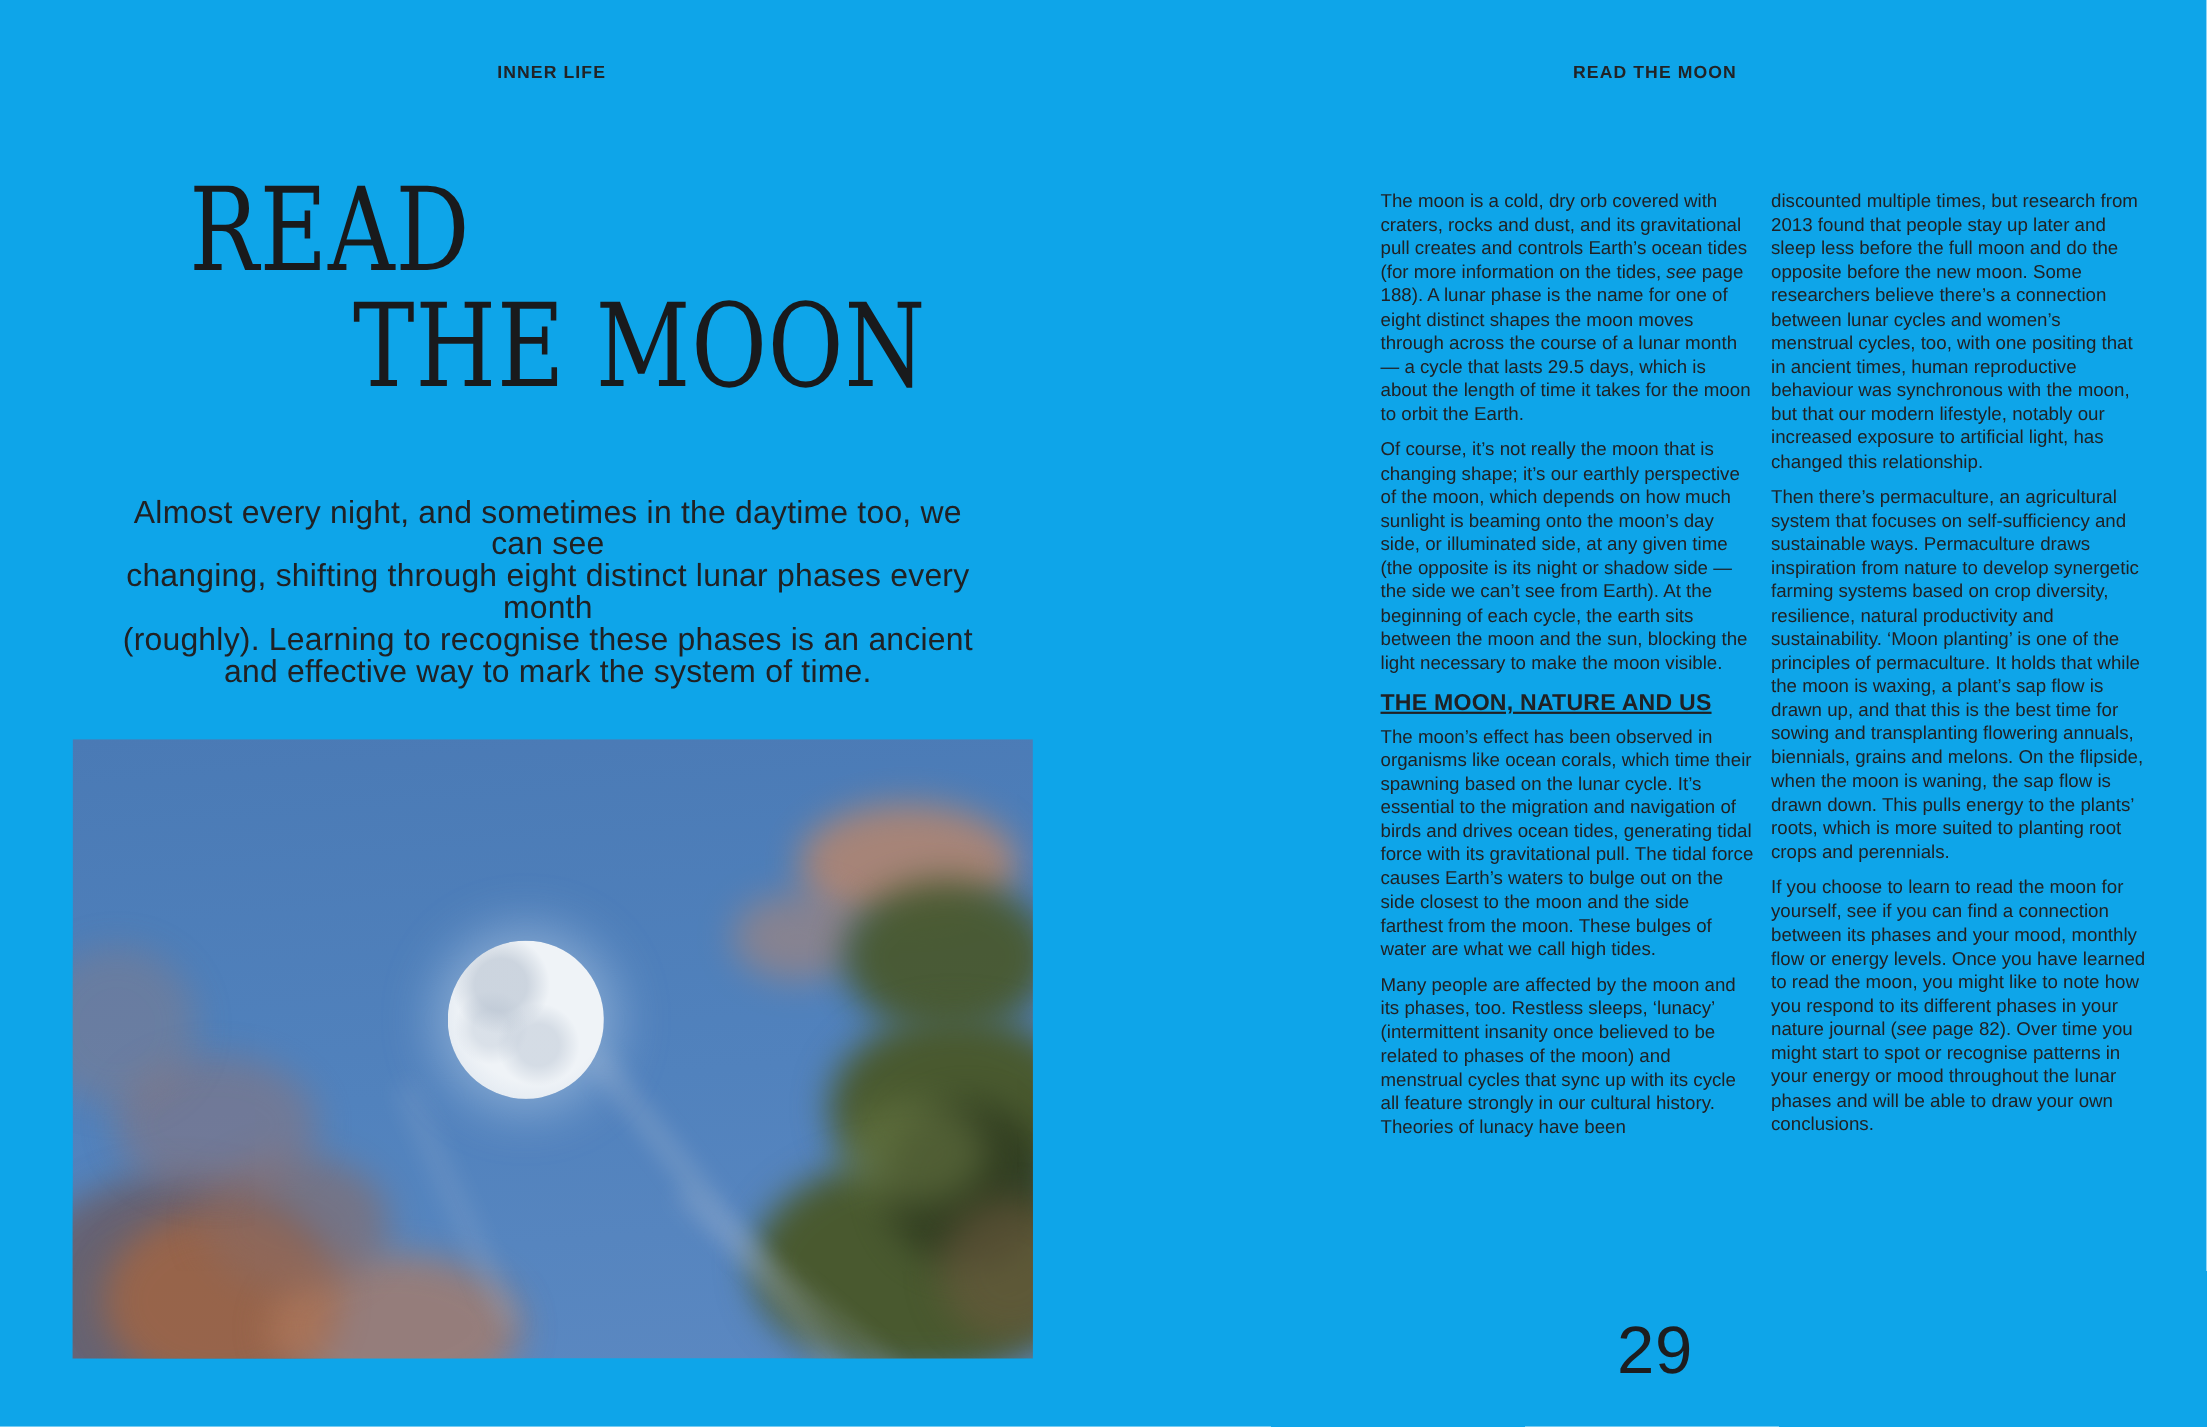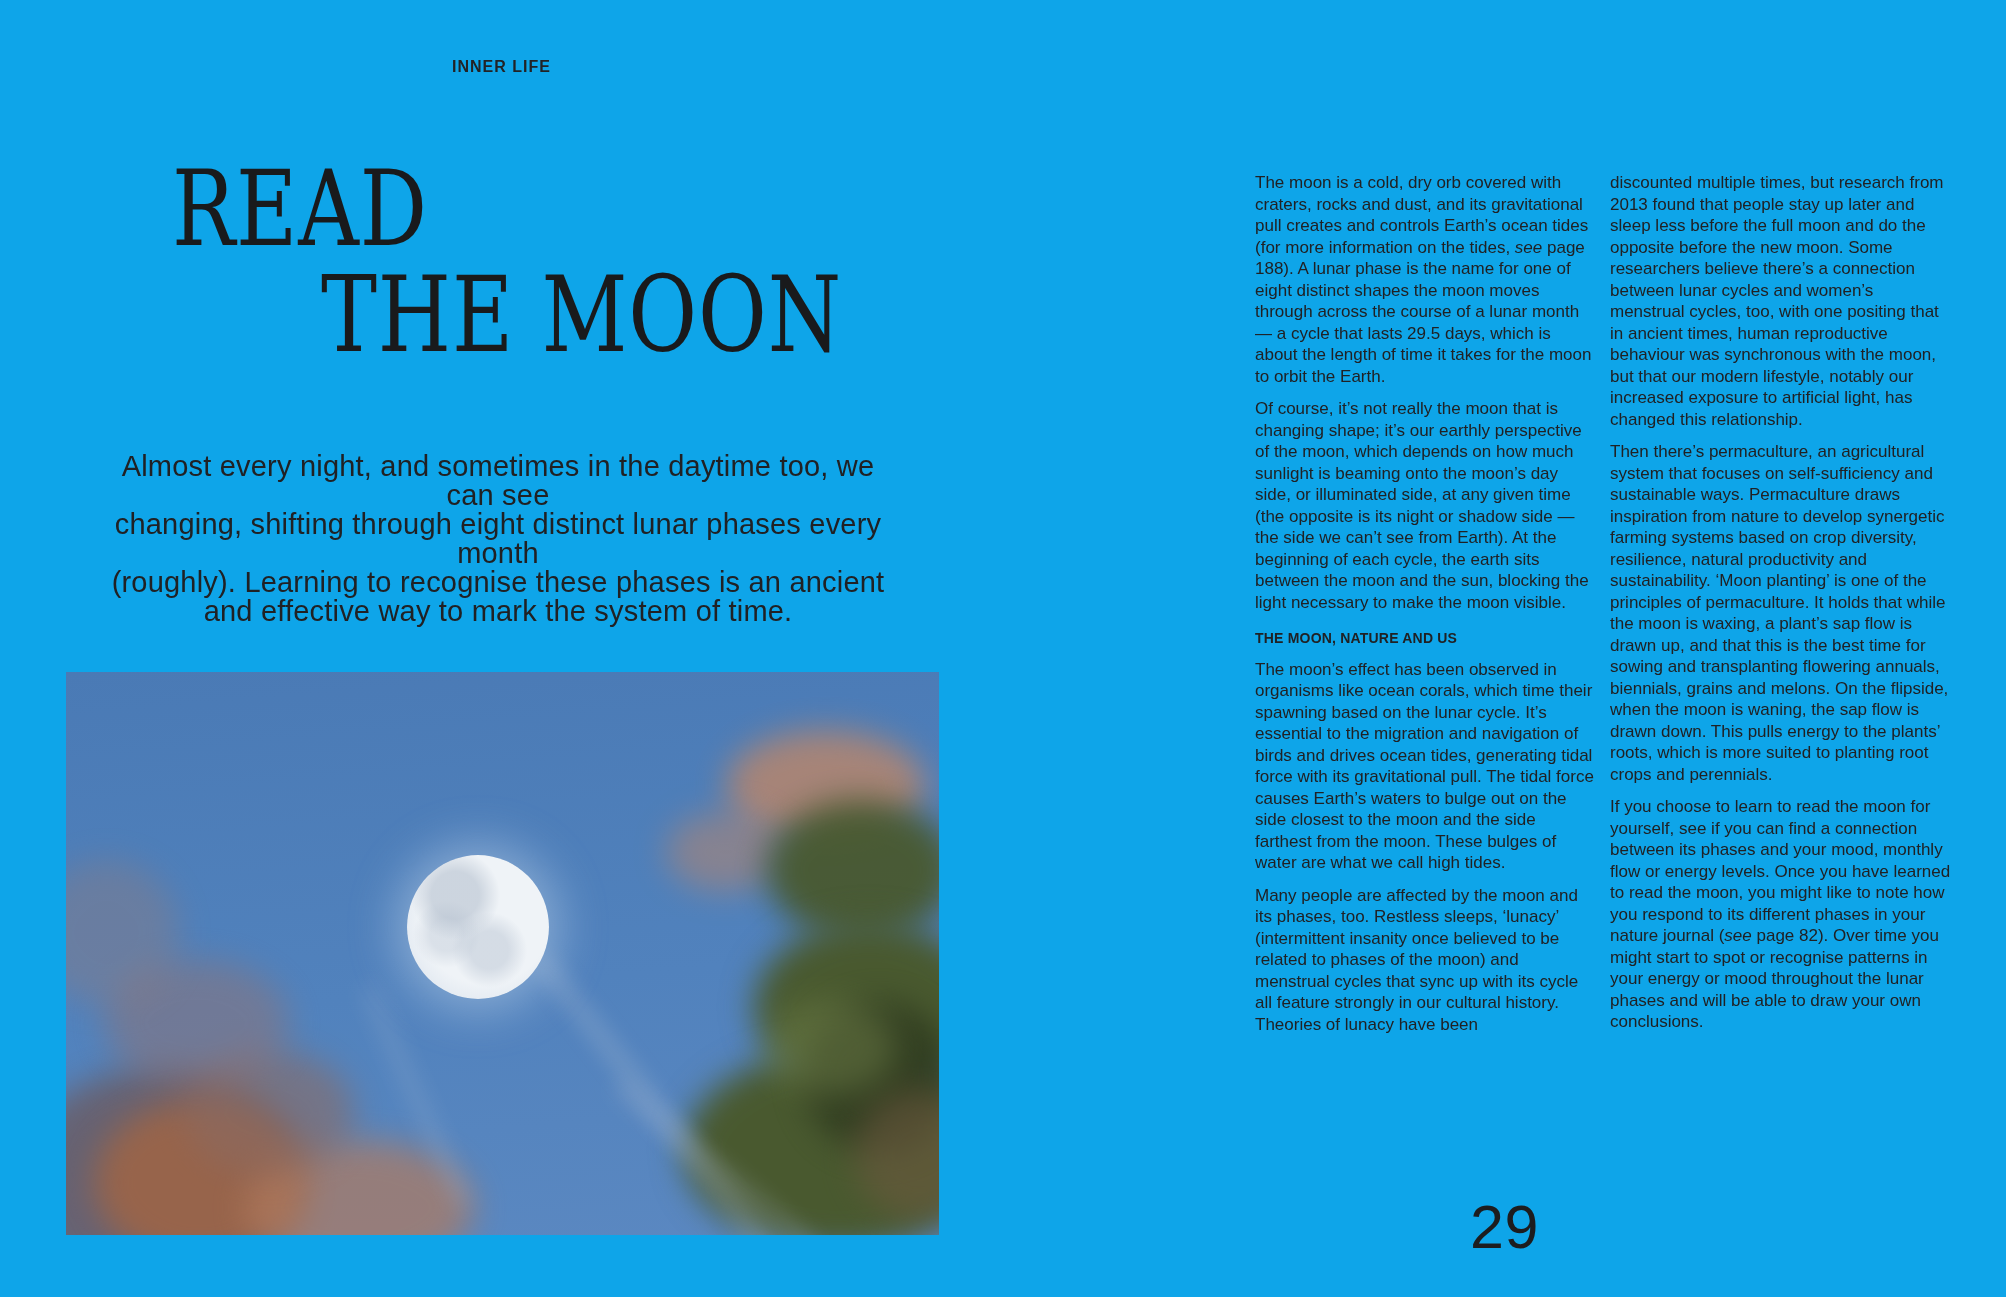--- a/index.html
+++ b/index.html
@@ -69,21 +69,21 @@
       radial-gradient(circle at 28% 55%,rgba(186,197,211,.4) 0 13%,rgba(186,197,211,0) 26%),
       radial-gradient(circle at 55% 45%,var(--moon) 0 58%,#e2e9f1 78%,var(--moon-shadow) 100%);
     box-shadow:0 0 46px 12px rgba(235,243,252,.35);
   }
 
   
   .col{position:absolute;top:172px;width:342px;font-size:17px;line-height:21.5px;color:#202124;}
   .col1{left:252px;}   
   .col2{left:607px;}   
   .col p{margin:0 0 11px 0;}
-  .col h3{font-size:14px;line-height:21.5px;font-weight:bold;margin:15px 0 9px 0;letter-spacing:.2px;}
+  .col h3{font-size:21px;line-height:21.5px;font-weight:bold;margin:15px 0 9px 0;letter-spacing:.2px;text-decoration:underline;}
   .ital{font-style:italic;}
 
   .pagenum{
     position:absolute;left:0;top:1192px;width:100%;text-align:center;
     font-size:61px;color:#1d1d1f;letter-spacing:.5px;
   }
 </style>
 </head>
 <body>
 
@@ -125,20 +125,21 @@
 
       <div class="streak streak-a"></div>
       <div class="streak streak-b"></div>
       <div class="streak streak-c"></div>
 
       <div class="moon"></div>
     </figure>
   </section>
 
   <section class="page page-right">
+    <div class="kicker">READ THE MOON</div>
 
     <div class="col col1">
         <p><span>The moon is a cold, dry orb covered with craters, rocks and dust, and its gravitational pull creates and controls Earth’s ocean tides (for more information on the tides, </span><span class="ital">see</span><span> page 188). A lunar phase is the name for one of eight distinct shapes the moon moves through across the course of a lunar month — a cycle that lasts 29.5 days, which is about the length of time it takes for the moon to orbit the Earth.</span></p>
         <p><span>Of course, it’s not really the moon that is changing shape; it’s our earthly perspective of the moon, which depends on how much sunlight is beaming onto the moon’s day side, or illuminated side, at any given time (the opposite is its night or shadow side — the side we can’t see from Earth). At the beginning of each cycle, the earth sits between the moon and the sun, blocking the light necessary to make the moon visible.</span></p>
         <h3><span>THE MOON, NATURE AND US</span></h3>
         <p><span>The moon’s effect has been observed in organisms like ocean corals, which time their spawning based on the lunar cycle. It’s essential to the migration and navigation of birds and drives ocean tides, generating tidal force with its gravitational pull. The tidal force causes Earth’s waters to bulge out on the side closest to the moon and the side farthest from the moon. These bulges of water are what we call high tides.</span></p>
         <p><span>Many people are affected by the moon and its phases, too. Restless sleeps, ‘lunacy’ (intermittent insanity once believed to be related to phases of the moon) and menstrual cycles that sync up with its cycle all feature strongly in our cultural history. Theories of lunacy have been</span></p>
       </div>
     <div class="col col2">
         <p><span>discounted multiple times, but research from 2013 found that people stay up later and sleep less before the full moon and do the opposite before the new moon. Some researchers believe there’s a connection between lunar cycles and women’s menstrual cycles, too, with one positing that in ancient times, human reproductive behaviour was synchronous with the moon, but that our modern lifestyle, notably our increased exposure to artificial light, has changed this relationship.</span></p>

